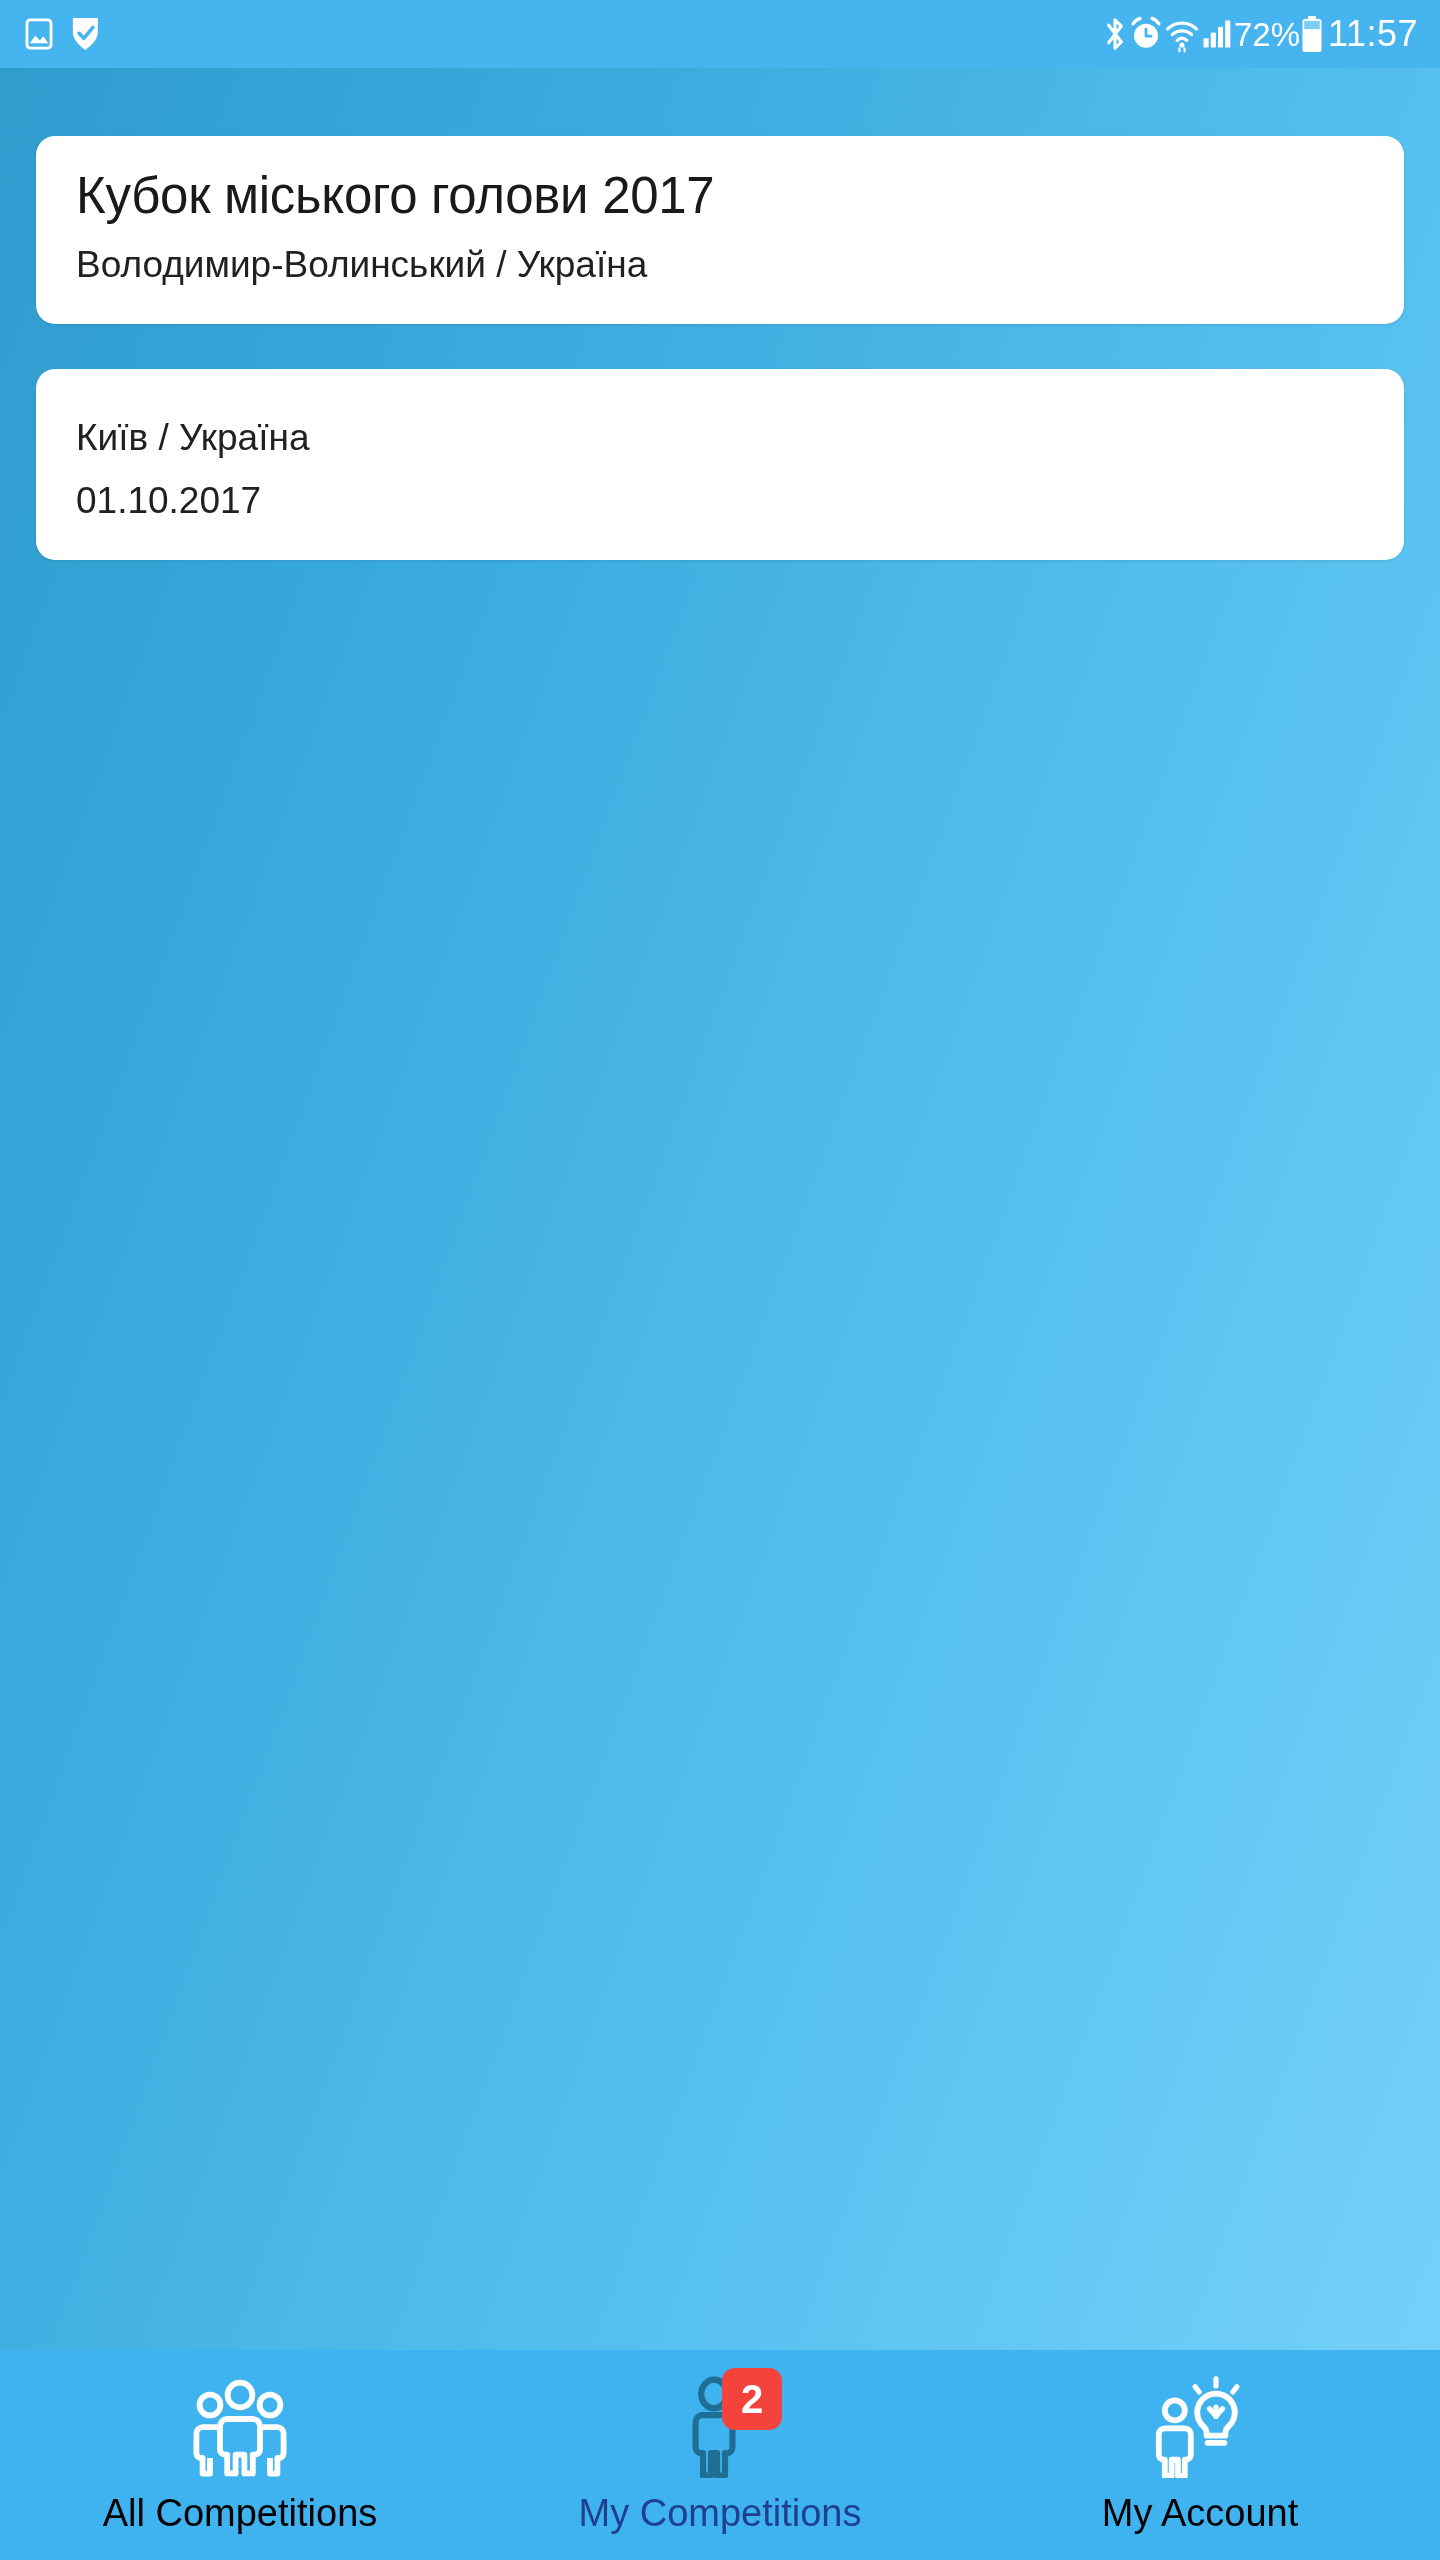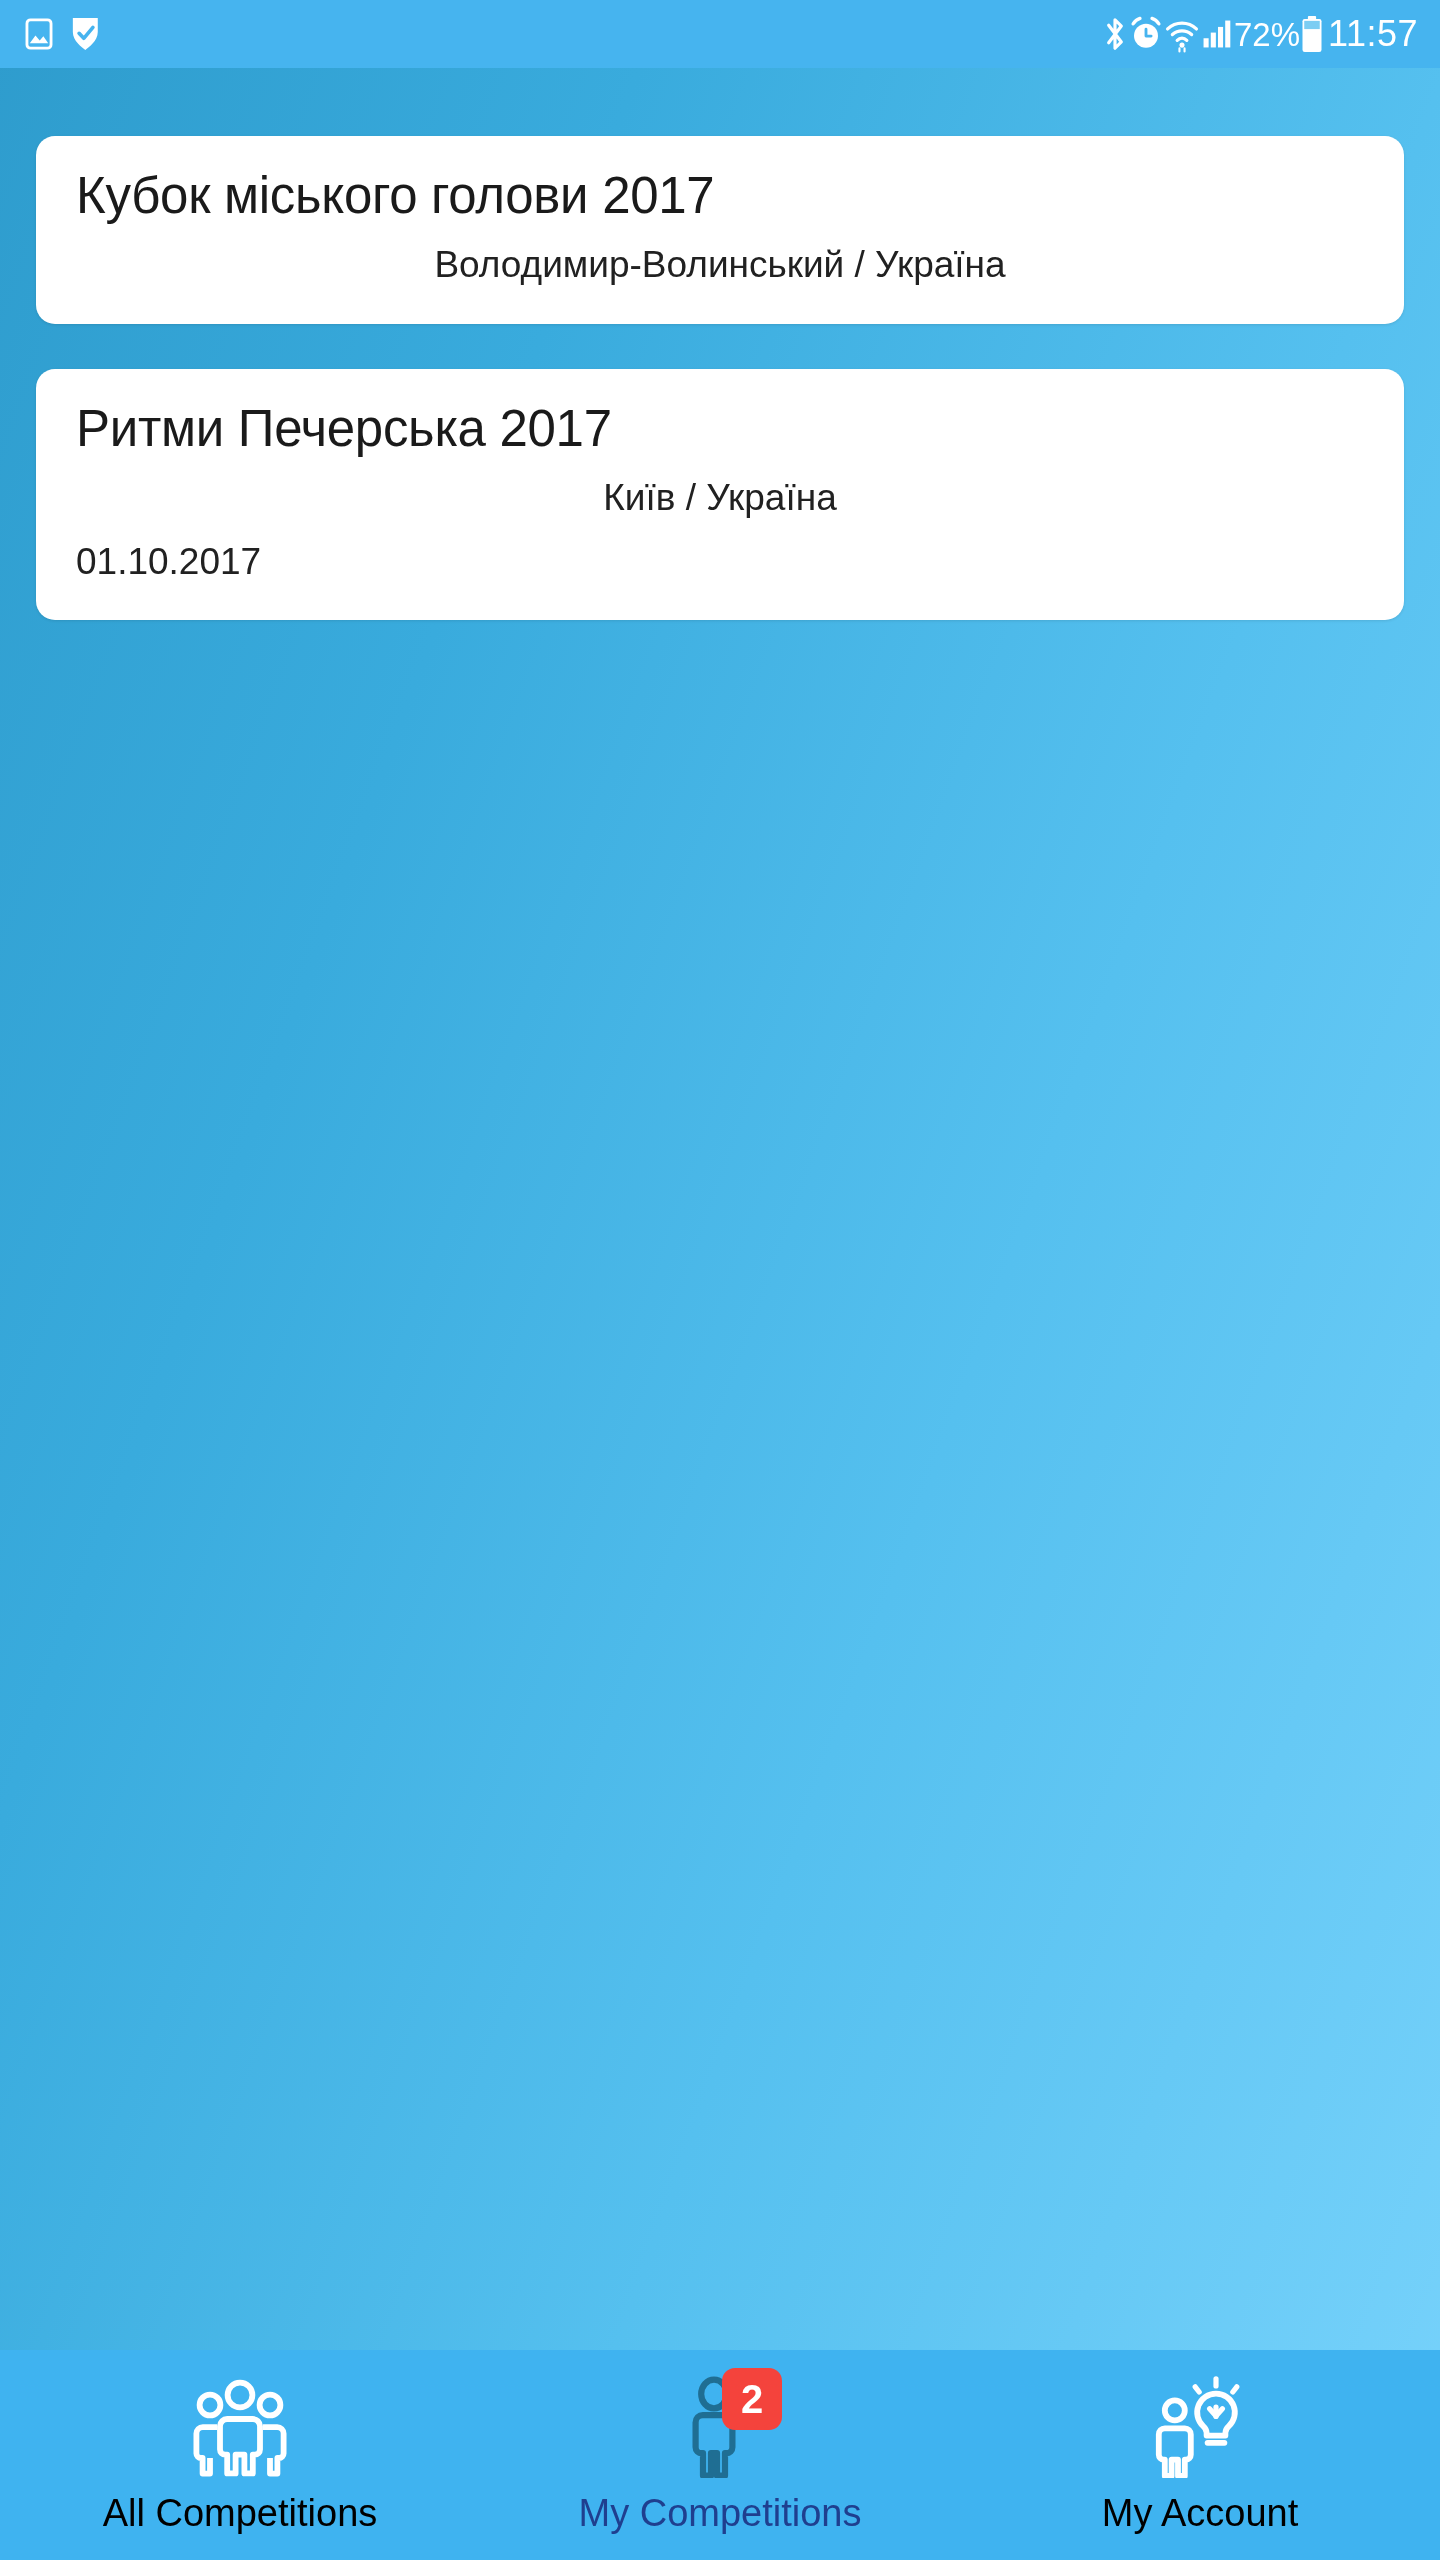--- a/index.html
+++ b/index.html
@@ -64,21 +64,20 @@
     letter-spacing:-0.3px;
     white-space:nowrap;
   }
   .card-sub {
     font-size:37px;
     line-height:1.34;
     color:#212121;
     font-weight:400;
     margin-top:14px;
     white-space:nowrap;
-    text-align:center;
   }
   .card-date {
     font-size:37px;
     line-height:1.34;
     color:#212121;
     font-weight:400;
     margin-top:14px;
     white-space:nowrap;
   }
 
@@ -194,21 +193,20 @@
   </div>
 
   <div class="content">
 
     <div class="card">
       <div class="card-title">Кубок міського голови 2017</div>
       <div class="card-sub">Володимир-Волинський / Україна</div>
     </div>
 
     <div class="card">
-      <div class="card-title">Ритми Печерська 2017</div>
       <div class="card-sub">Київ / Україна</div>
       <div class="card-date">01.10.2017</div>
     </div>
 
   </div>
 
   <div class="bottomnav">
 
     <div class="navitem">
       <div class="nav-iconwrap">

